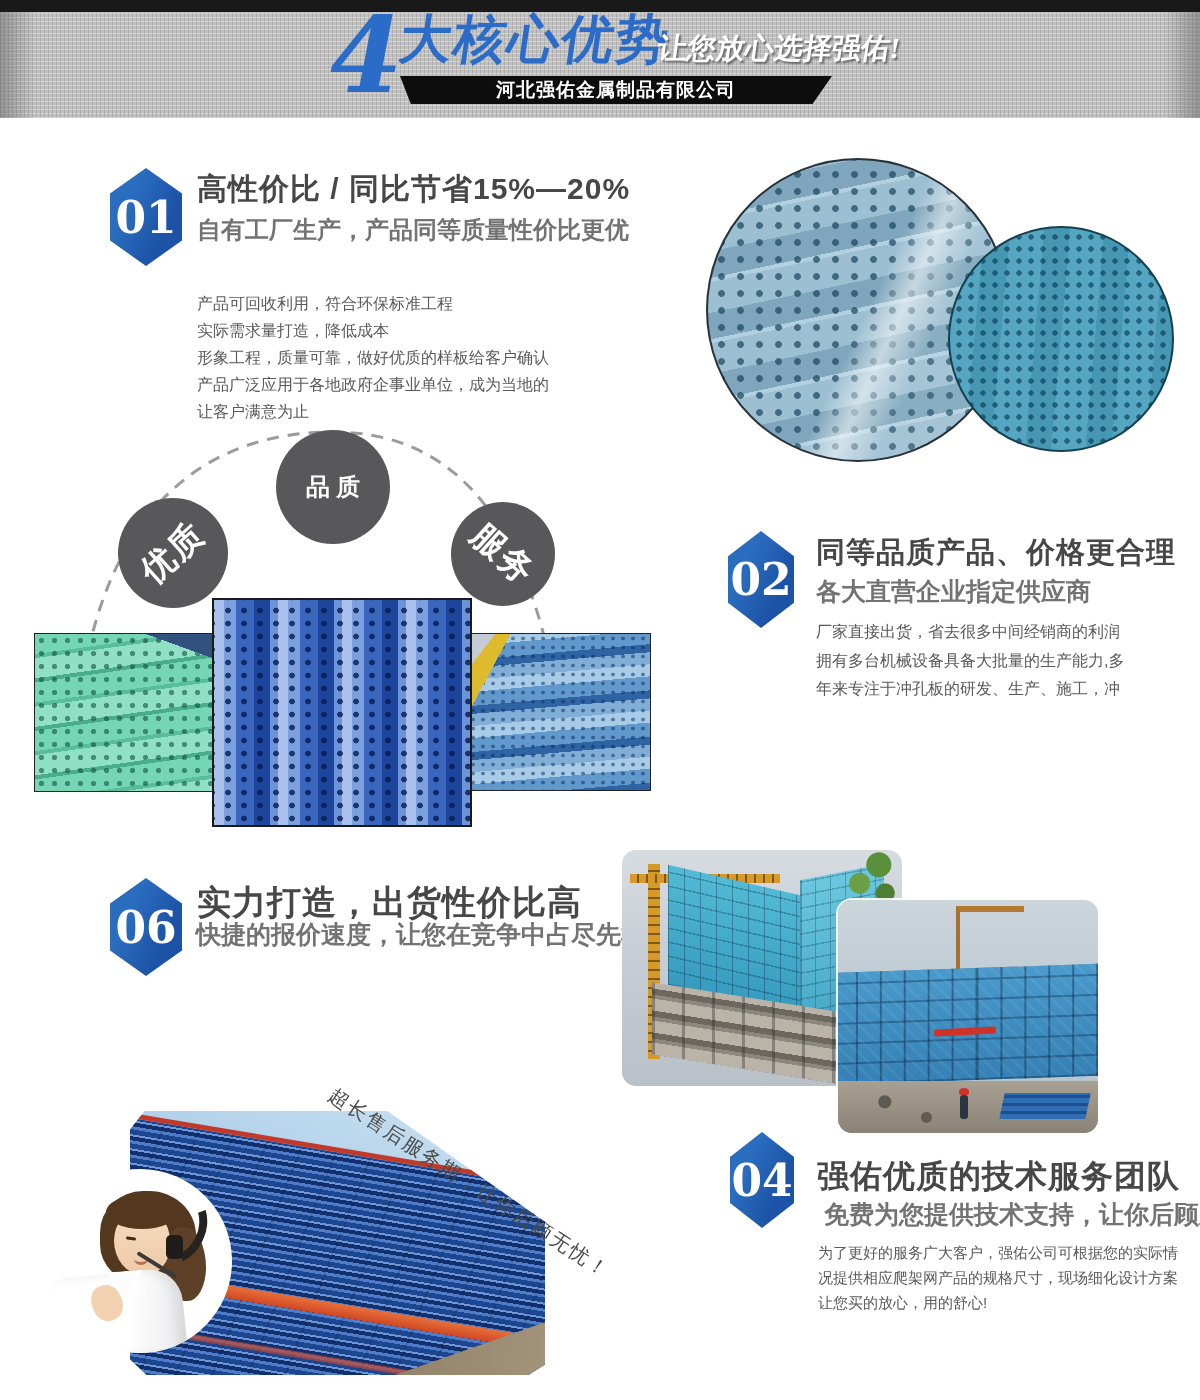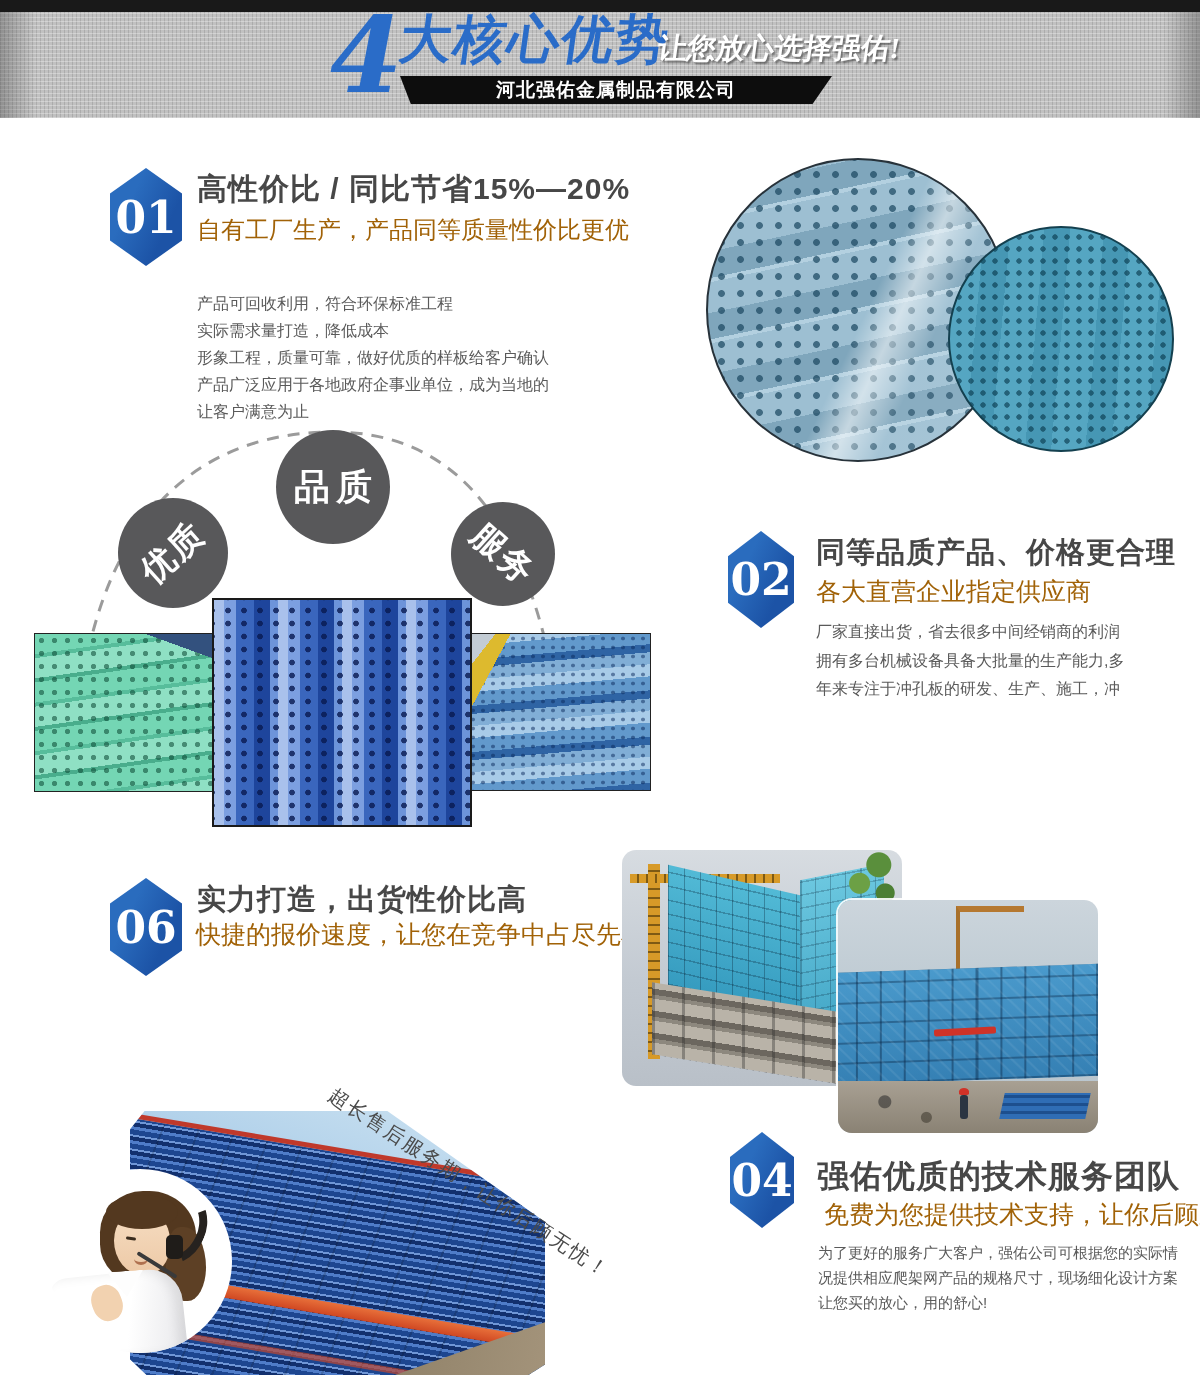--- a/index.html
+++ b/index.html
@@ -31,30 +31,30 @@
        clip-path:polygon(50% 0,100% 26%,100% 74%,50% 100%,0 74%,0 26%);}
   #s1-hex{left:110px;top:168px;width:72px;height:98px;}
   #s2-hex{left:728px;top:531px;width:66px;height:97px;}
   #s3-hex{left:110px;top:878px;width:72px;height:98px;}
   #s4-hex{left:730px;top:1132px;width:64px;height:96px;}
 
   
   .sec-title{font-weight:700;color:#474747;line-height:1.1;letter-spacing:1px;white-space:nowrap;}
   .t-sans{font-family:Liberation Sans, sans-serif;}
   .t-serif{font-family:"Liberation Serif",serif;}
-  .sec-sub{font-family:"Liberation Serif",serif;font-weight:400;color:#a16207;line-height:1.1;white-space:nowrap;}
+  .sec-sub{font-family:"Liberation Serif",serif;font-weight:700;color:#737373;line-height:1.1;white-space:nowrap;}
   .sec-body{color:#5a5a5a;font-size:16px;}
   .sec-body span{display:block;}
   #s1-title{left:197px;top:172px;font-size:30px;}
   #s1-sub{left:197px;top:217px;font-size:24px;}
   #s1-body{left:197px;top:272px;line-height:27px;width:460px;margin-top:18px;}
   #s2-title{left:816px;top:537px;font-size:29px;}
   #s2-sub{left:816px;top:578px;font-size:25px;}
   #s2-body{left:816px;top:618px;line-height:28.5px;width:345px;}
-  #s3-title{left:197px;top:884px;font-size:29px;}
+  #s3-title{left:197px;top:884px;font-size:34px;}
   #s3-sub{left:196px;top:921px;font-size:25px;}
   #s3-body{left:197px;top:961px;line-height:26.5px;width:430px;}
   #s4-title{left:817px;top:1159px;font-size:32px;}
   #s4-sub{left:824px;top:1201px;font-size:25px;}
   #s4-body{left:818px;top:1240px;line-height:25px;width:385px;font-size:15px;}
 
   
   .circ-large{left:706px;top:158px;width:300px;height:300px;border-radius:50%;border:2px solid #27323a;z-index:2;
     background:
       linear-gradient(115deg,rgba(255,255,255,0) 52%,rgba(255,255,255,.55) 60%,rgba(255,255,255,.08) 70%),
@@ -64,21 +64,21 @@
     background:
       radial-gradient(circle,rgba(10,60,80,.65) 2.4px,rgba(0,0,0,0) 3px) 3px 3px/12px 12px,
       repeating-linear-gradient(95deg,#55a6c2 0 34px,#4697b4 34px 60px);}
 
   
   .vcircle{border-radius:50%;background:#58585a;display:flex;align-items:center;justify-content:center;z-index:2;}
   .vcircle span{color:#fff;font-weight:700;}
   #vc1{left:118px;top:498px;width:110px;height:110px;}
   #vc1 span{font-size:34px;transform:rotate(-42deg);letter-spacing:2px;}
   #vc2{left:276px;top:430px;width:114px;height:114px;}
-  #vc2 span{font-size:36px;letter-spacing:6px;padding-left:6px;}
+  #vc2 span{font-size:24px;letter-spacing:6px;padding-left:6px;}
   #vc3{left:451px;top:502px;width:104px;height:104px;}
   #vc3 span{font-size:34px;transform:rotate(42deg);letter-spacing:2px;}
   .arc-svg{left:0;top:0;z-index:1;}
 
   
   .img-green{left:34px;top:633px;width:178px;height:157px;z-index:2;border:1px solid #222;
     background:
       linear-gradient(200deg,#33517e 0 11%,rgba(0,0,0,0) 11%),
       radial-gradient(circle,rgba(10,70,50,.55) 2.2px,rgba(0,0,0,0) 3px) 0 0/13px 13px,
       repeating-linear-gradient(172deg,#74d6b4 0 20px,#57bd9b 20px 24px,#8fe0c4 24px 44px,#49ad8c 44px 48px);}

